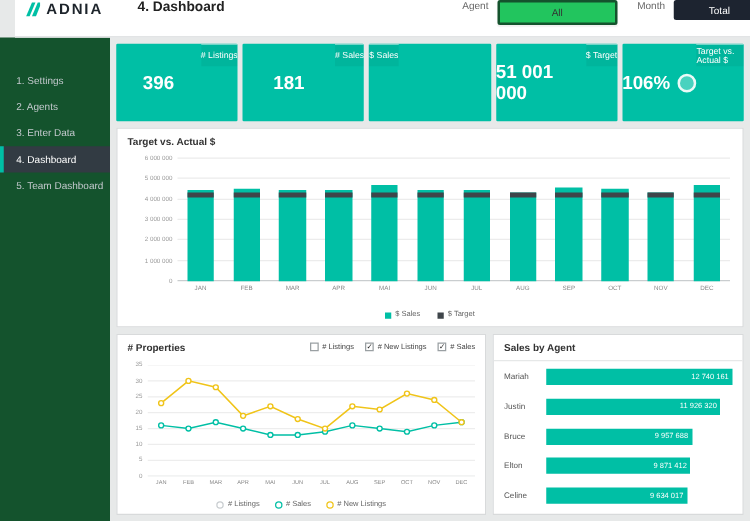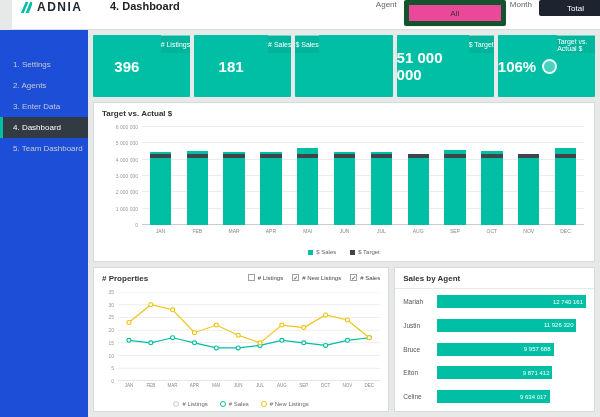--- a/index.html
+++ b/index.html
@@ -5,25 +5,25 @@
   html,body{margin:0;padding:0;background:#cfd2d3;}
   .app{position:relative;width:600px;height:417px;background:#e7e9e9;font-family:"Liberation Sans",sans-serif;overflow:hidden;}
 
   
   .topbar{position:absolute;left:12px;top:0;width:600px;height:30px;background:#fff;border-bottom:1px solid #d9dcdd;display:flex;align-items:flex-start;box-sizing:border-box;z-index:3;}
   .logo{width:88px;display:flex;align-items:center;gap:4px;padding-left:8px;box-sizing:border-box;}
   .logo-text{font-size:12px;font-weight:bold;letter-spacing:1.5px;color:#1d242b;}
   .page-title{font-size:11px;font-weight:bold;color:#222;margin-left:10px;}
   .topbar-spacer{flex:1;}
   .filter-label{font-size:8px;color:#666;margin-right:7px;}
-  .select-pill{width:92px;height:16px;background:#ec4899;border:5px solid #14532d;border-radius:2px;font-size:8px;color:#333;display:flex;align-items:center;justify-content:center;margin-right:4px;box-shadow:0 1px 1px rgba(0,0,0,0.06);cursor:pointer;}
+  .select-pill{width:92px;height:16px;background:#22c55e;border:2px solid #14532d;border-radius:2px;font-size:8px;color:#333;display:flex;align-items:center;justify-content:center;margin-right:16px;box-shadow:0 1px 1px rgba(0,0,0,0.06);cursor:pointer;}
   .dark-pill{width:73px;height:16px;background:#1d2430;color:#fff;border-radius:2px;font-size:8px;display:flex;align-items:center;justify-content:center;cursor:pointer;}
 
   
-  .sidebar{position:absolute;left:0;top:30px;width:88px;height:387px;background:#1d4ed8;padding-top:24px;box-sizing:border-box;}
+  .sidebar{position:absolute;left:0;top:30px;width:88px;height:387px;background:#14532d;padding-top:24px;box-sizing:border-box;}
   .side-item{height:21px;display:flex;align-items:center;padding-left:10px;font-size:8px;color:#c3c9cd;border-left:3px solid transparent;box-sizing:border-box;cursor:pointer;}
   .side-item.active{background:#323b43;color:#fff;border-left-color:#00bfa5;}
 
   
   .content{position:absolute;left:88px;top:30px;right:0;bottom:0;padding:5px;box-sizing:border-box;display:flex;flex-direction:column;gap:5px;}
 
   .kpi-row{display:flex;gap:4px;height:62px;}
   .kpi-card{flex:1;background:#00bfa5;border-radius:1px;display:flex;flex-direction:row;overflow:hidden;}
   .kpi-value{flex:1;display:flex;align-items:center;justify-content:center;color:#fff;font-size:15px;font-weight:bold;gap:6px;}
   .kpi-label{height:17px;border-top:1px solid rgba(255,255,255,0.45);background:rgba(0,0,0,0.05);color:#fff;font-size:7px;display:flex;align-items:center;justify-content:center;}
@@ -109,21 +109,21 @@
         <div class="kpi-label"># Listings</div>
       </div>
       <div class="kpi-card">
         <div class="kpi-value">181</div>
         <div class="kpi-label"># Sales</div>
       </div>
       <div class="kpi-card">
         <div class="kpi-label">$ Sales</div>
       </div>
       <div class="kpi-card">
-        <div class="kpi-value">51 000 000</div>
+        <div class="kpi-value">51 001 000</div>
         <div class="kpi-label">$ Target</div>
       </div>
       <div class="kpi-card">
         <div class="kpi-value">
           <span>106%</span>
           <span class="kpi-ring"></span>
         </div>
         <div class="kpi-label">Target vs. Actual $</div>
       </div>
     </div>

